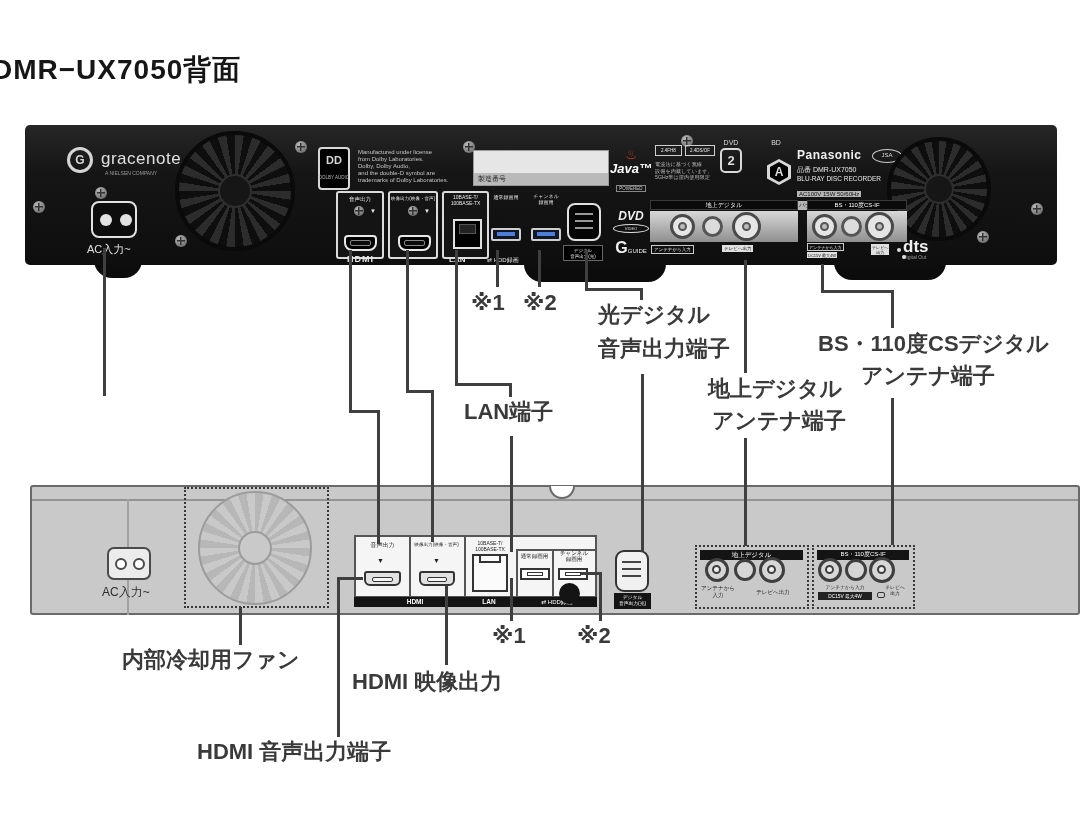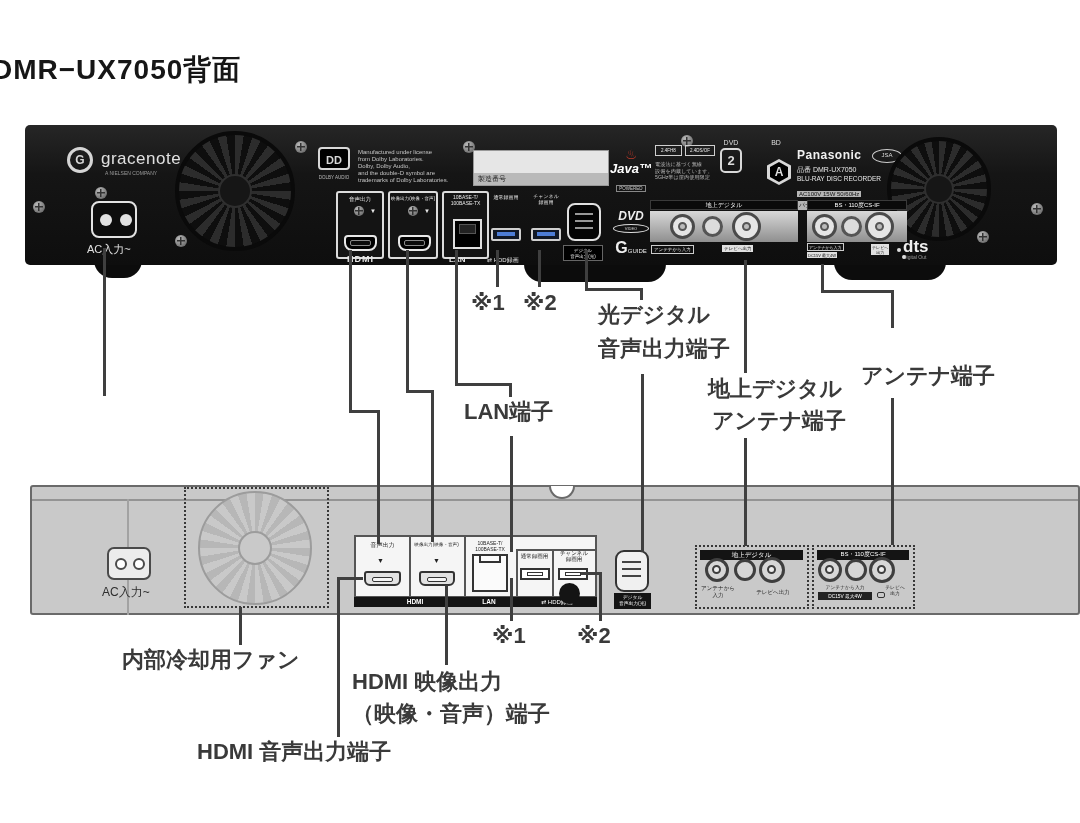--- a/index.html
+++ b/index.html
@@ -57,21 +57,21 @@
     <div class="fan" style="left:150px;top:6px;width:120px;height:120px">
       <div class="fanhub" style="left:39px;top:39px;width:34px;height:34px"></div>
     </div>
 
     <div class="abs" style="left:66px;top:76px;width:46px;height:37px;border:2px solid #e2e2e2;border-radius:8px;background:#0d0d0d">
       <div class="abs" style="left:7px;top:11px;width:12px;height:12px;border-radius:50%;background:#e2e2e2"></div>
       <div class="abs" style="left:27px;top:11px;width:12px;height:12px;border-radius:50%;background:#e2e2e2"></div>
     </div>
     <div class="tinyw" style="left:62px;top:117px;font-size:11px;color:#e0e0e0">AC入力~</div>
 
-    <div class="abs" style="left:293px;top:22px;width:32px;height:23px;border:2px solid #d8d8d8;border-radius:4px;background:#000;color:#d8d8d8;font-size:11px;font-weight:bold;text-align:center;line-height:22px">DD</div>
+    <div class="abs" style="left:293px;top:22px;width:32px;height:43px;border:2px solid #d8d8d8;border-radius:4px;background:#000;color:#d8d8d8;font-size:11px;font-weight:bold;text-align:center;line-height:22px">DD</div>
     <div class="tinyw" style="left:286px;top:50px;width:46px;font-size:4.5px;color:#bbb">DOLBY AUDIO</div>
     <div class="abs" style="left:333px;top:24px">
       <div class="dl">Manufactured under license</div>
       <div class="dl">from Dolby Laboratories.</div>
       <div class="dl">Dolby, Dolby Audio,</div>
       <div class="dl">and the double-D symbol are</div>
       <div class="dl">trademarks of Dolby Laboratories.</div>
     </div>
 
     <div class="abs" style="left:448px;top:25px;width:136px;height:36px;background:#e6e6e6;border:1px solid #999">
@@ -378,21 +378,21 @@
   <div class="cl" style="left:581px;top:572px;width:20px;height:2.5px"></div>
   <div class="cl" style="left:599px;top:572px;width:2.5px;height:49px"></div>
 
   <div class="lbl" style="left:464px;top:400px">LAN端子</div>
   <div class="lbl" style="left:471px;top:291px">※1</div>
   <div class="lbl" style="left:523px;top:291px">※2</div>
   <div class="lbl" style="left:598px;top:303px">光デジタル</div>
   <div class="lbl" style="left:598px;top:337px">音声出力端子</div>
   <div class="lbl" style="left:708px;top:377px">地上デジタル</div>
   <div class="lbl" style="left:712px;top:409px">アンテナ端子</div>
+  <div class="lbl" style="left:818px;top:332px">BS・110度CSデジタル</div>
   <div class="lbl" style="left:861px;top:364px">アンテナ端子</div>
   <div class="lbl" style="left:352px;top:670px">HDMI 映像出力</div>
   <div class="lbl" style="left:122px;top:648px">内部冷却用ファン</div>
-  <div class="lbl" style="left:352px;top:702px">（映像・音声）端子</div>
   <div class="lbl" style="left:197px;top:740px">HDMI 音声出力端子</div>
   <div class="lbl" style="left:492px;top:624px">※1</div>
   <div class="lbl" style="left:577px;top:624px">※2</div>
 
 </div>
 
 </body></html>

